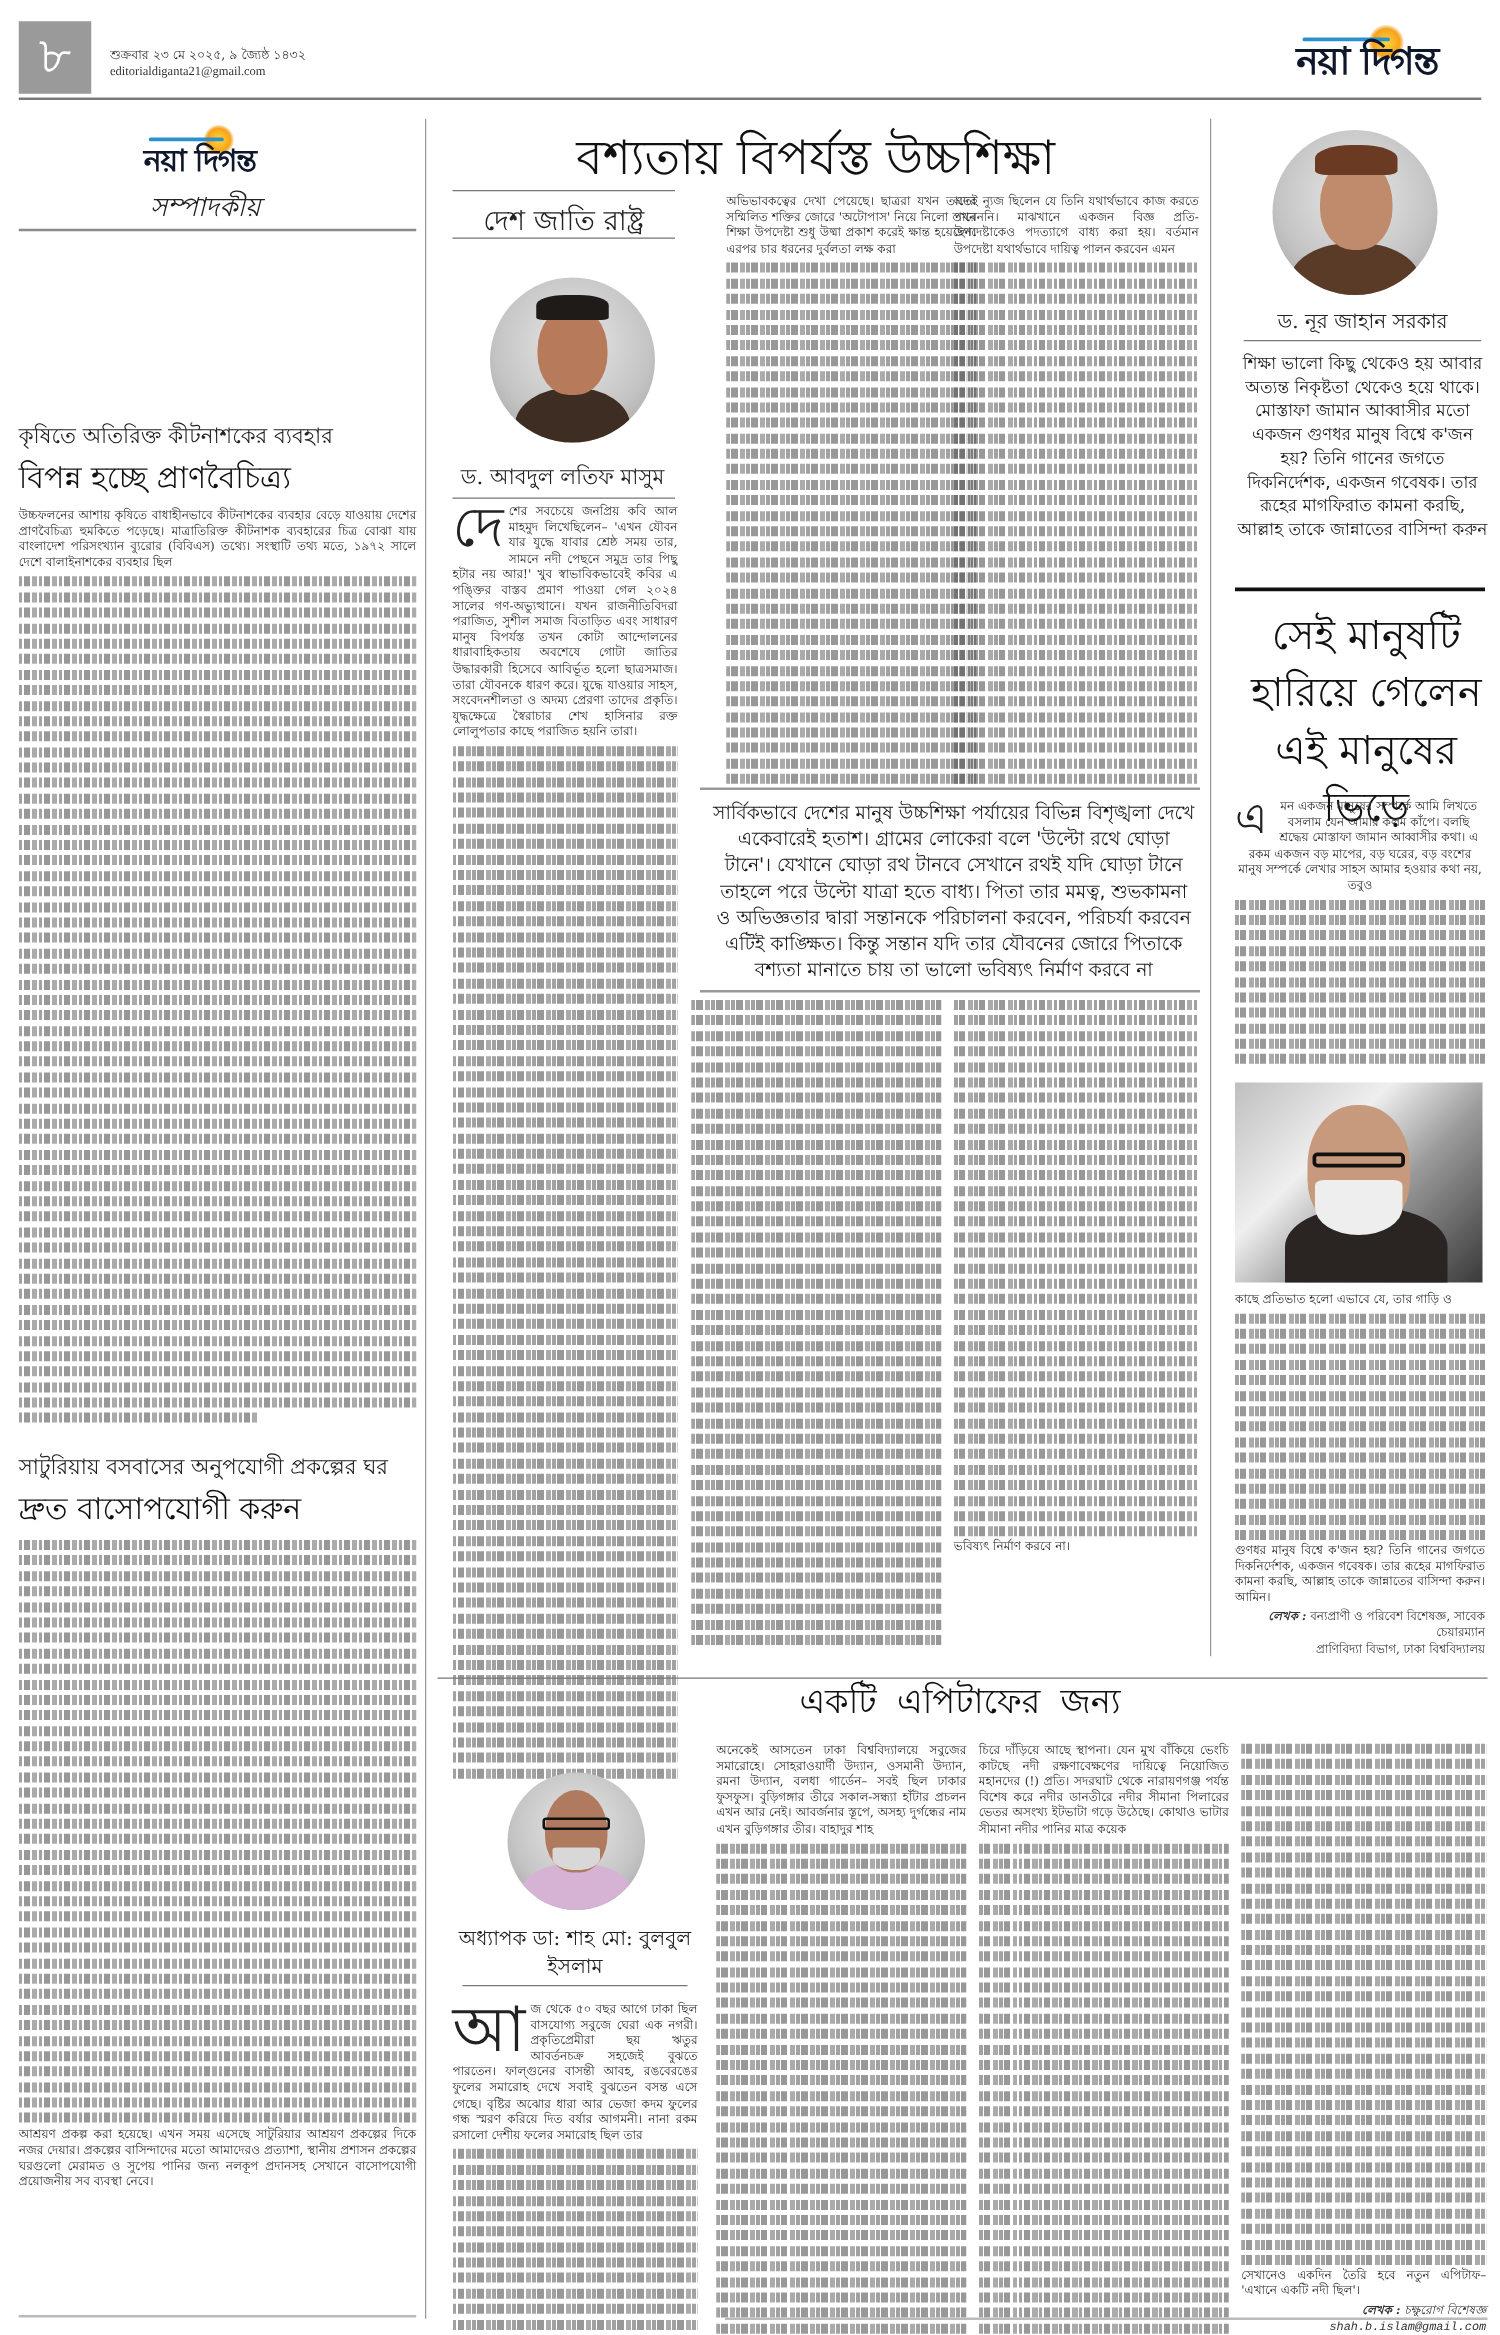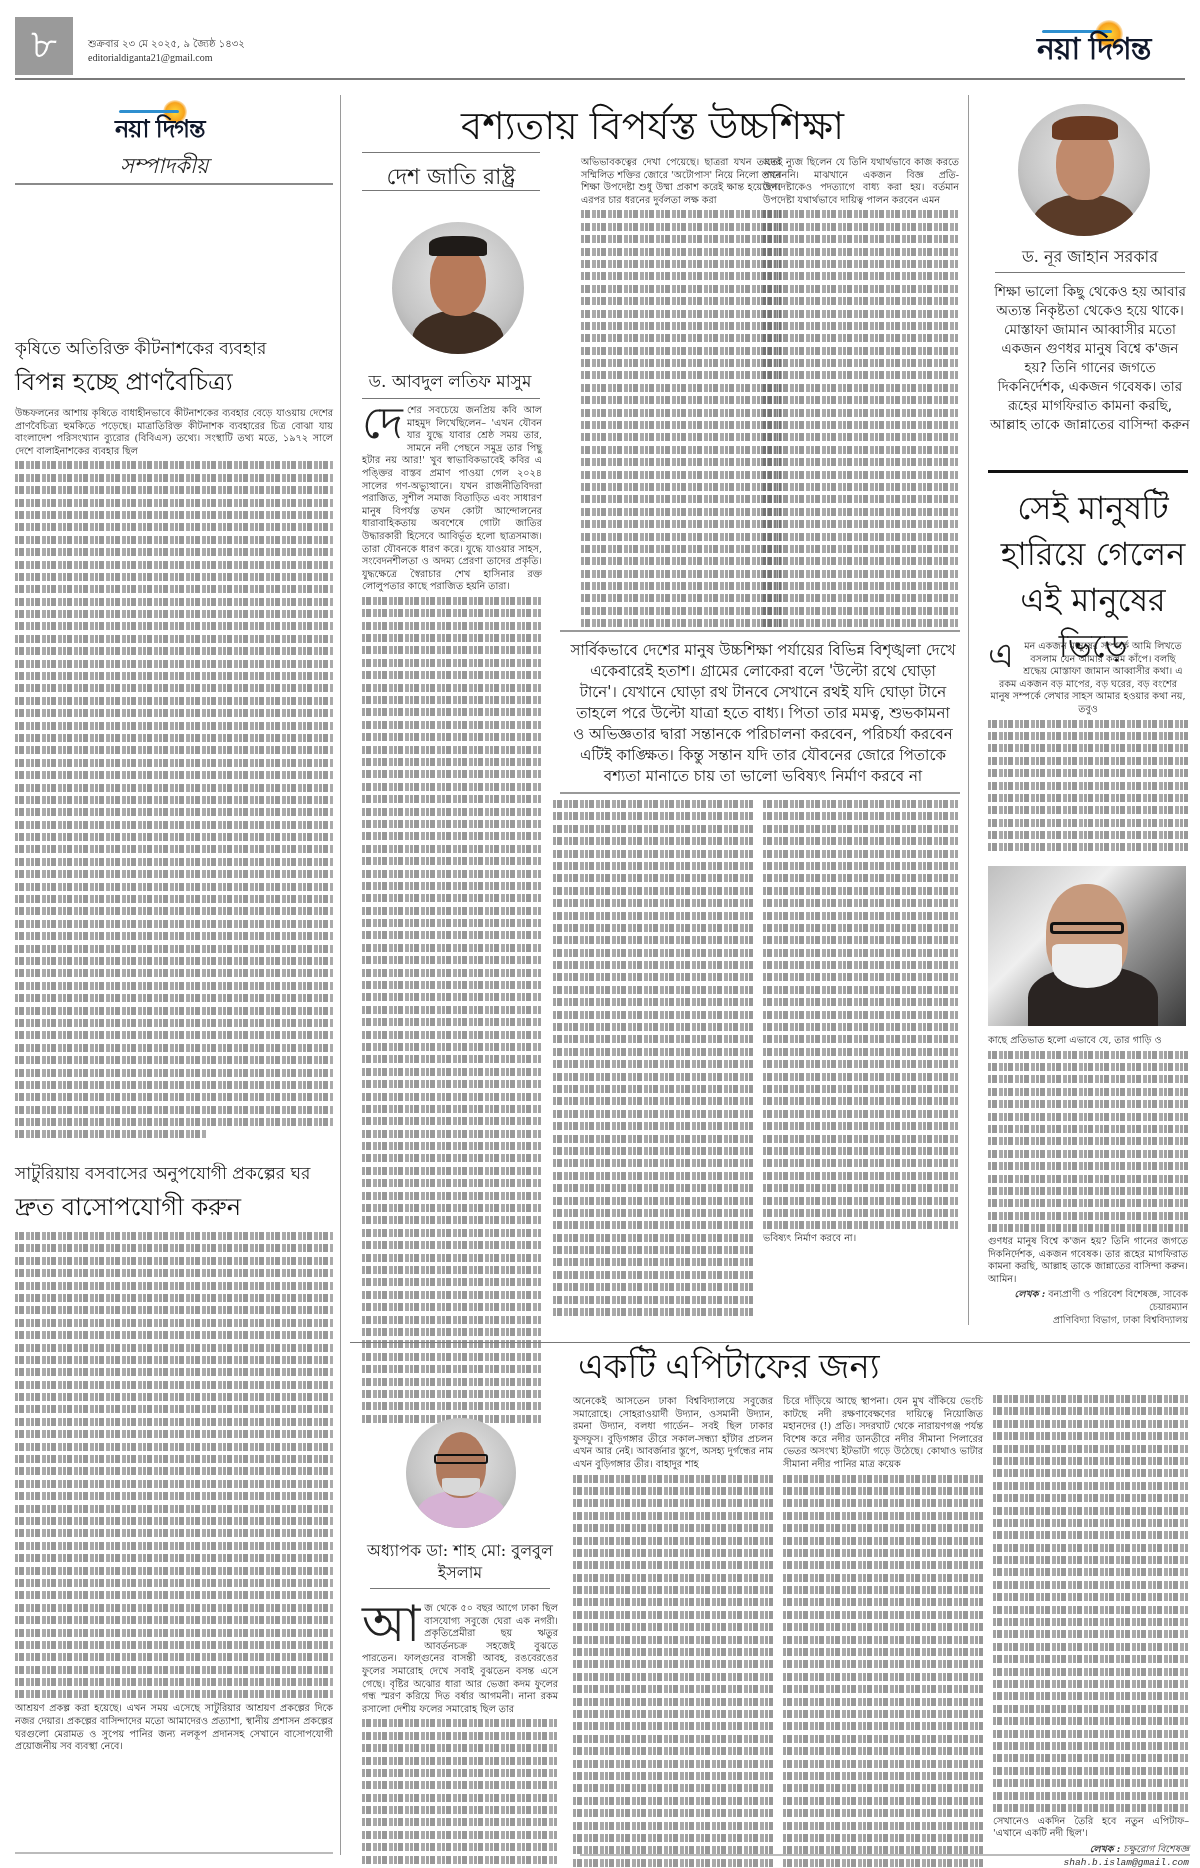--- a/index.html
+++ b/index.html
@@ -54,21 +54,21 @@
   .pull-quote { left: 570px; top: 640px; width: 386px; font-size: 15px; line-height: 21px; text-align: center; color: #1a1a1a; font-family: "DejaVu Sans", sans-serif; }
 
   .right-quote { left: 990px; top: 248px; width: 200px; font-size: 13.5px; line-height: 19px; text-align: center; color: #1a1a1a; }
   .right-title { left: 988px; top: 485px; width: 210px; text-align: center; font-size: 32px; line-height: 46px; color: #111; font-family: "DejaVu Serif", serif; }
 
   .photo { position: absolute; background: linear-gradient(135deg, #bfbfbf 0%, #efefef 35%, #9a9a9a 60%, #3a3a3a 100%); overflow: hidden; }
 
   .author-note { font-size: 9.5px; line-height: 13px; text-align: right; color: #333; font-family: "DejaVu Serif", serif; }
   .author-note b { font-style: italic; }
 
-  .epi-title { left: 578px; top: 1340px; width: 380px; font-size: 34px; color: #111; font-family: Liberation Sans, sans-serif; }
+  .epi-title { left: 578px; top: 1340px; width: 380px; text-align: center; font-size: 27px; color: #111; font-family: Liberation Mono, monospace; }
 </style>
 </head>
 <body>
 
 <div class="abs page-num-box">৮</div>
 <div class="abs date-line">শুক্রবার ২৩ মে ২০২৫, ৯ জ্যৈষ্ঠ ১৪৩২</div>
 <div class="abs email-line">editorialdiganta21@gmail.com</div>
 
 <div class="logo header-logo">
   <span class="sun"></span>

